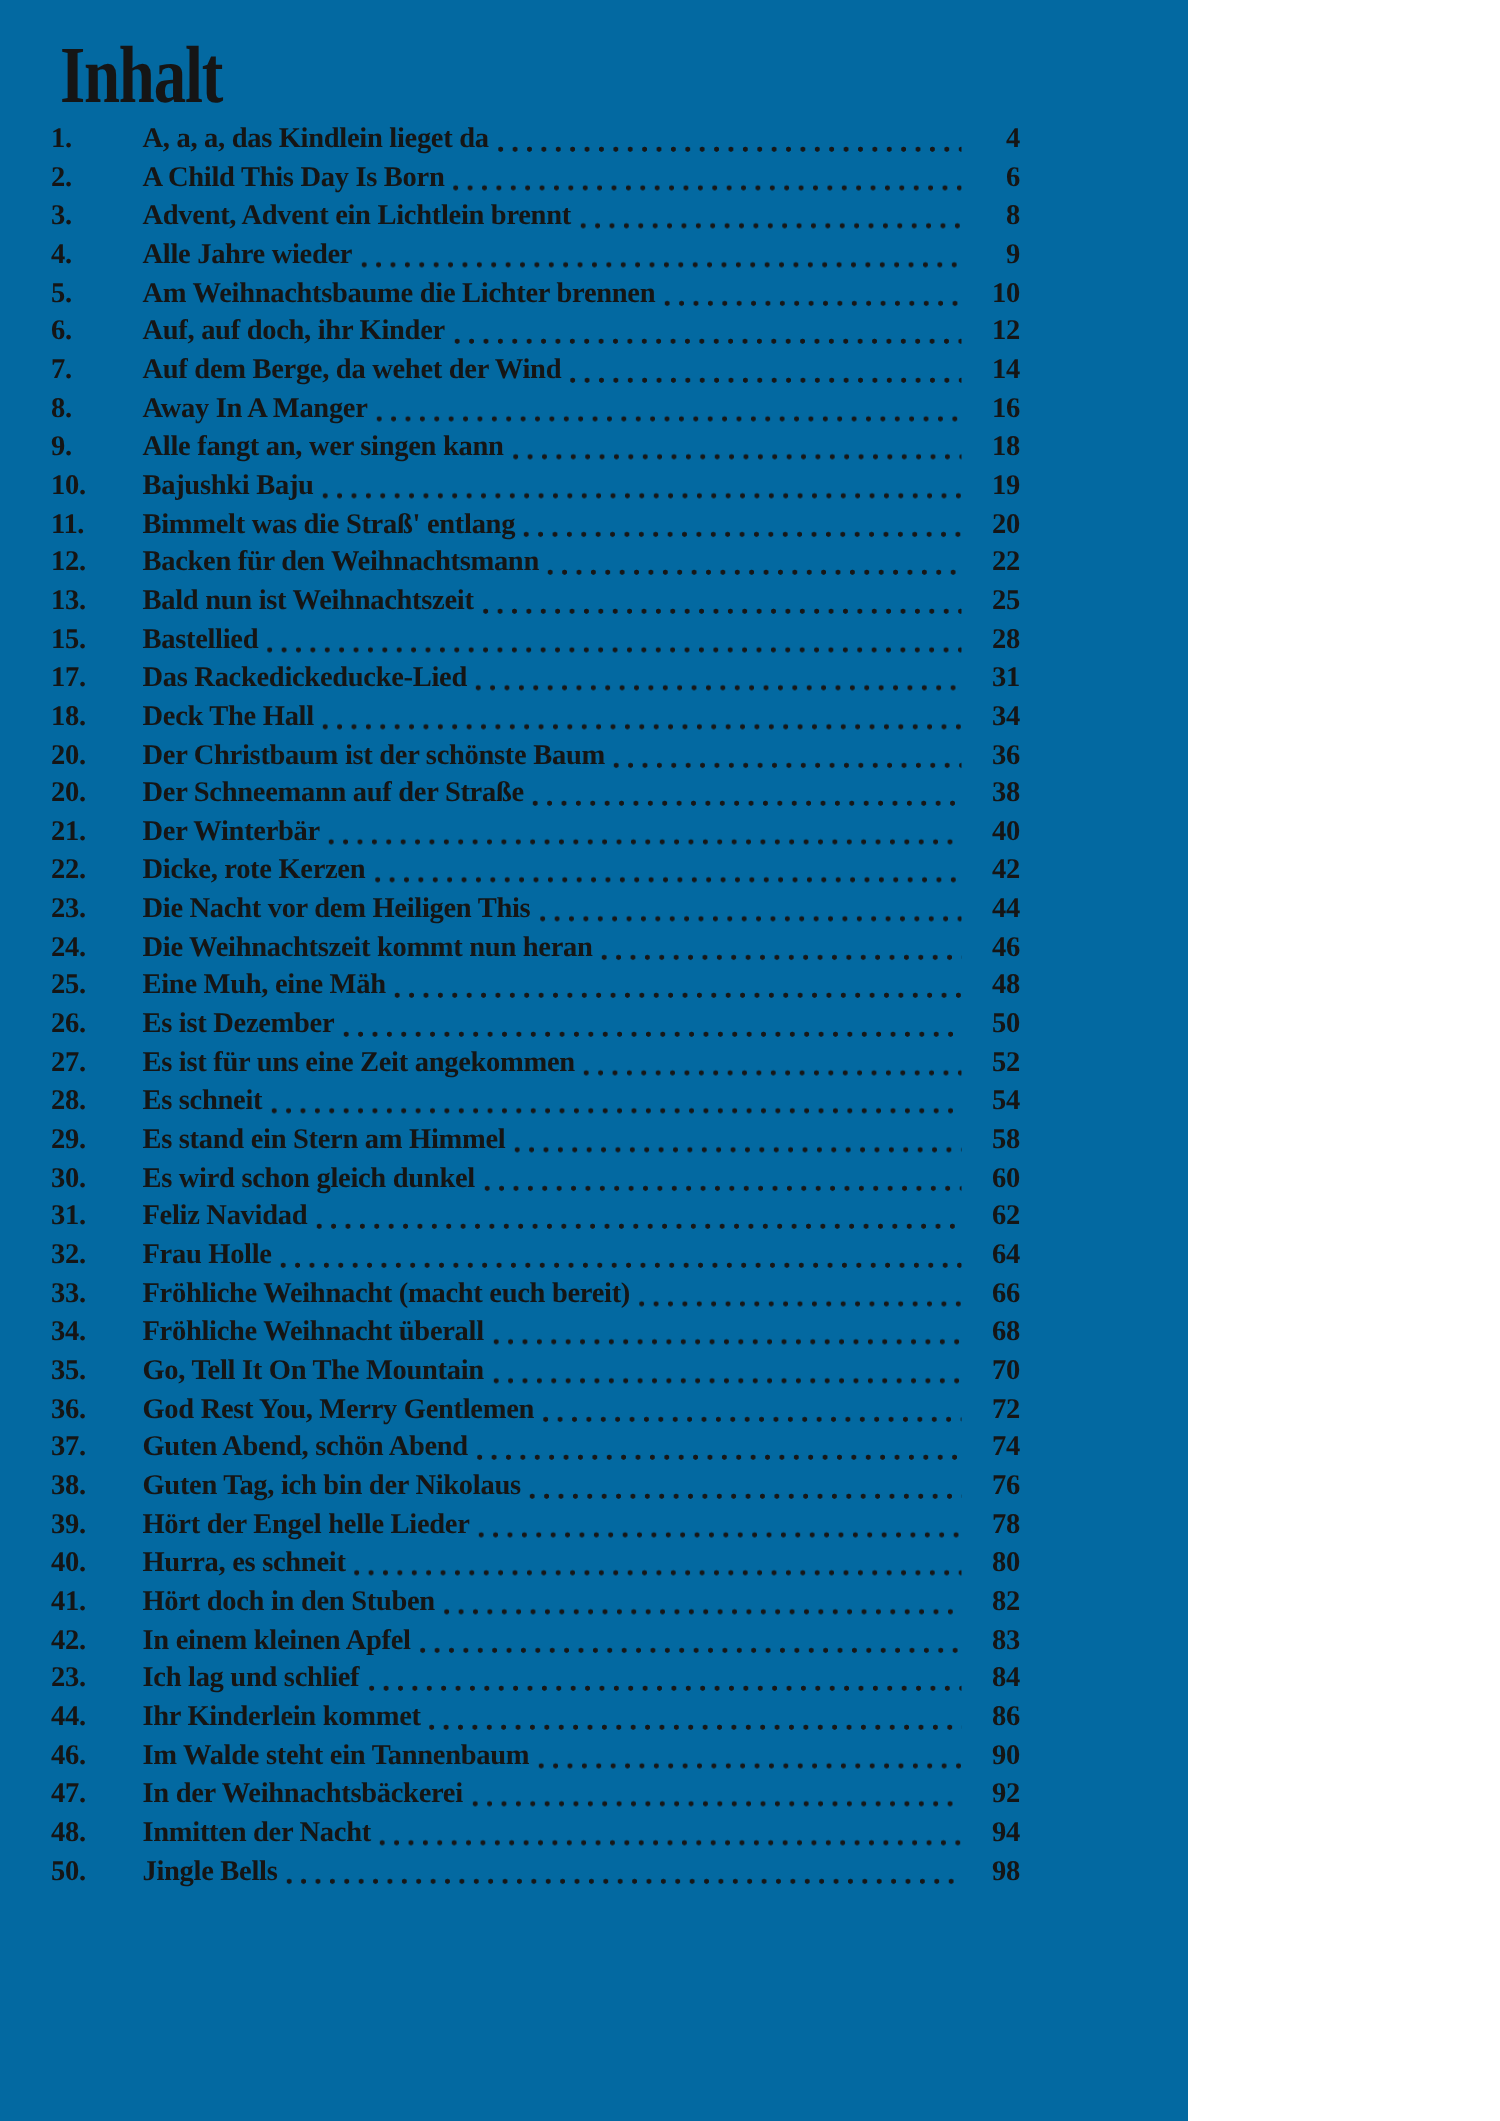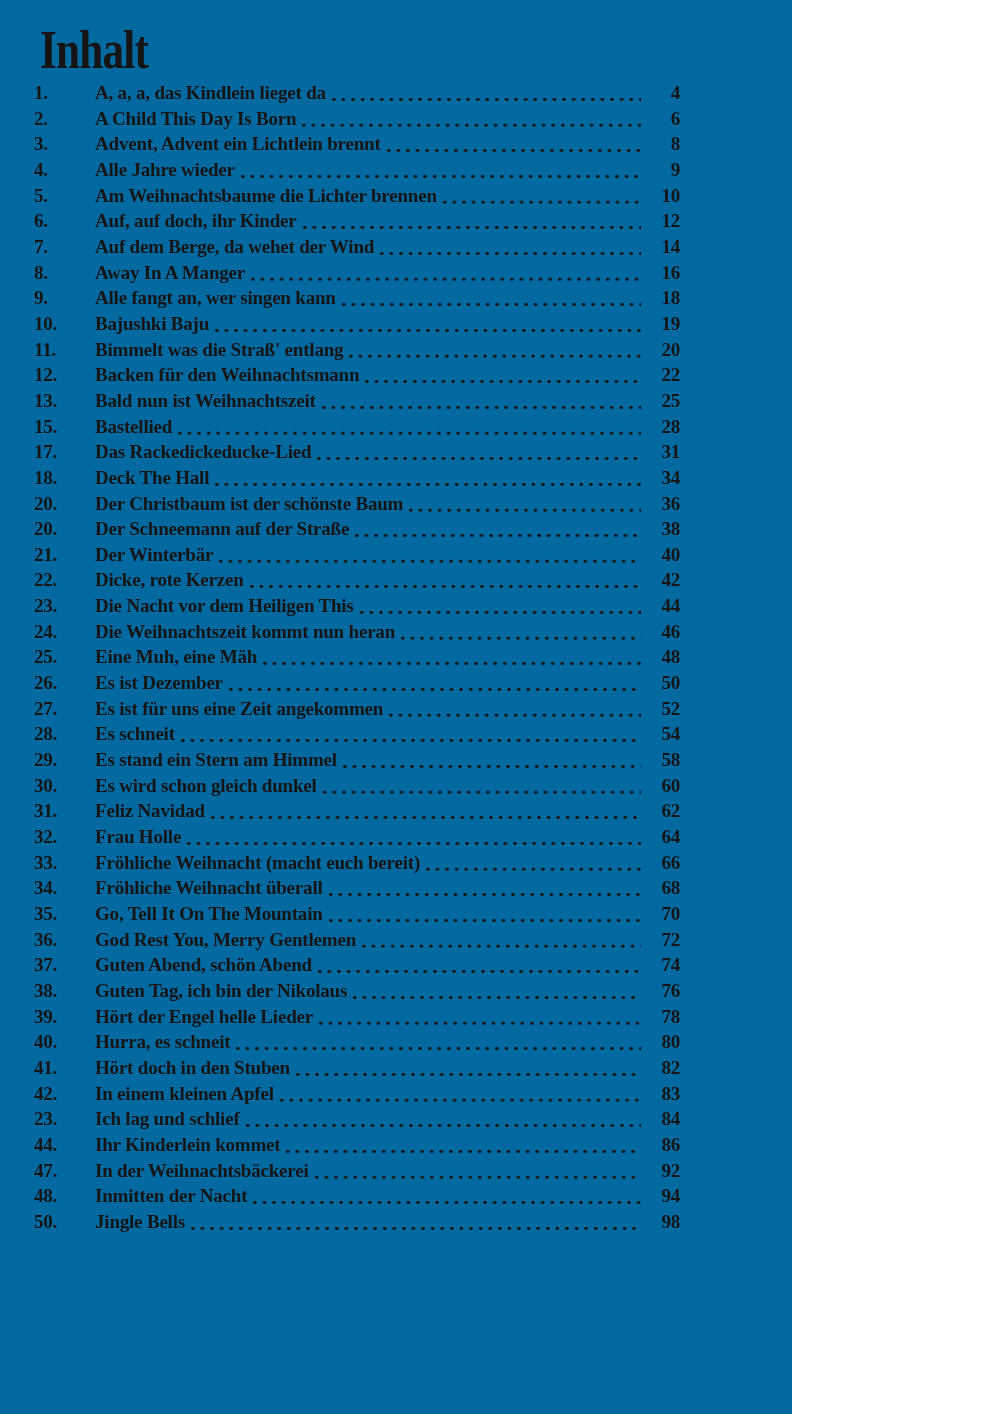--- a/index.html
+++ b/index.html
@@ -362,20 +362,26 @@
   </li>
 
   <li class="row">
     <span class="num">44.</span>
     <span class="songtitle">Ihr Kinderlein kommet</span>
     <span class="leader"></span>
     <span class="pagenum">86</span>
   </li>
 
 
+  <li class="row">
+    <span class="num">46.</span>
+    <span class="songtitle">Im Walde steht ein Tannenbaum</span>
+    <span class="leader"></span>
+    <span class="pagenum">90</span>
+  </li>
 
   <li class="row">
     <span class="num">47.</span>
     <span class="songtitle">In der Weihnachtsbäckerei</span>
     <span class="leader"></span>
     <span class="pagenum">92</span>
   </li>
 
   <li class="row">
     <span class="num">48.</span>

